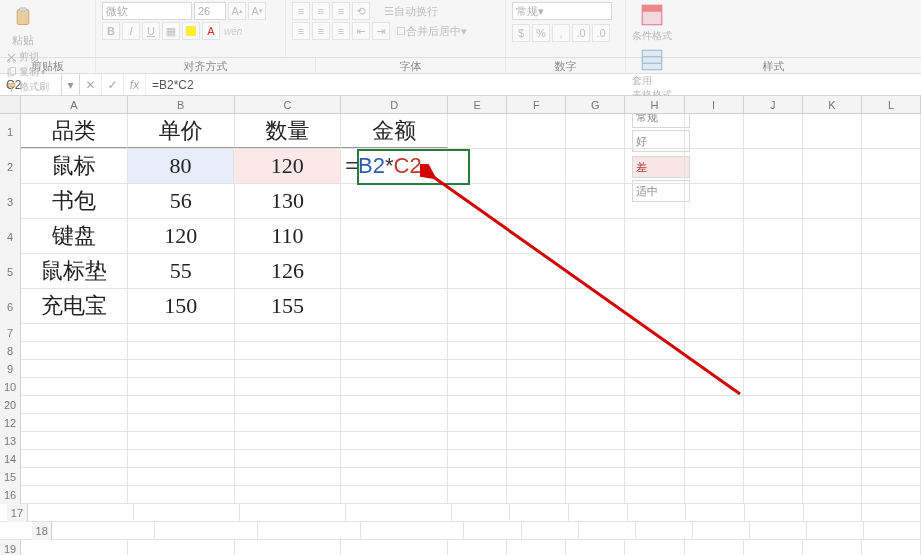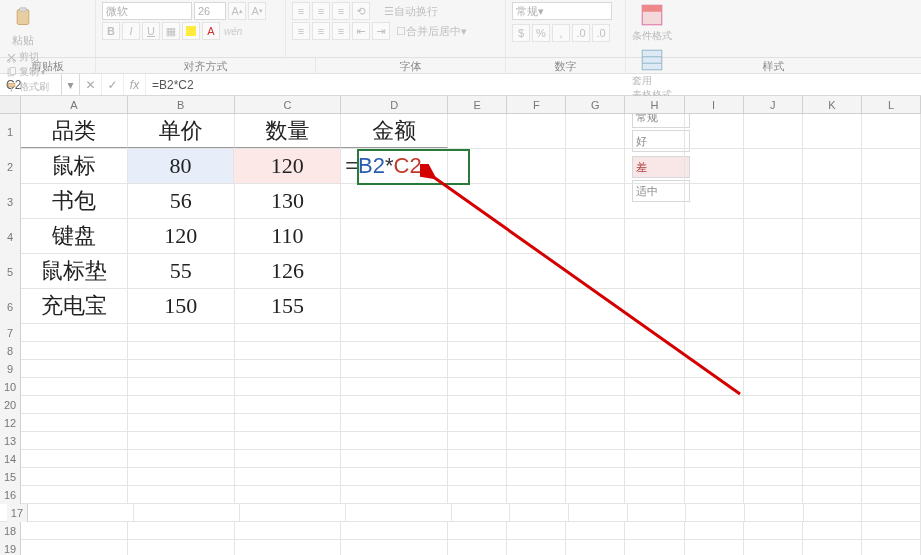--- a/index.html
+++ b/index.html
@@ -489,21 +489,21 @@
         <div class="cell " style="width: 62px; height: 18px;"></div>
         <div class="cell " style="width: 62px; height: 18px;"></div>
         <div class="cell " style="width: 62px; height: 18px;"></div>
         <div class="cell " style="width: 62px; height: 18px;"></div>
         <div class="cell " style="width: 62px; height: 18px;"></div>
         <div class="cell " style="width: 62px; height: 18px;"></div>
         <div class="cell " style="width: 62px; height: 18px;"></div>
         <div class="cell " style="width: 62px; height: 18px;"></div>
       </div>
       <div class="row short">
-        <div class="rh" style="height: 18px;">18</div>
+        <div class="rh" style="height: 18px; margin-left: 32px;">18</div>
         <div class="cell " style="width: 112px; height: 18px;"></div>
         <div class="cell " style="width: 112px; height: 18px;"></div>
         <div class="cell " style="width: 112px; height: 18px;"></div>
         <div class="cell " style="width: 112px; height: 18px;"></div>
         <div class="cell " style="width: 62px; height: 18px;"></div>
         <div class="cell " style="width: 62px; height: 18px;"></div>
         <div class="cell " style="width: 62px; height: 18px;"></div>
         <div class="cell " style="width: 62px; height: 18px;"></div>
         <div class="cell " style="width: 62px; height: 18px;"></div>
         <div class="cell " style="width: 62px; height: 18px;"></div>

